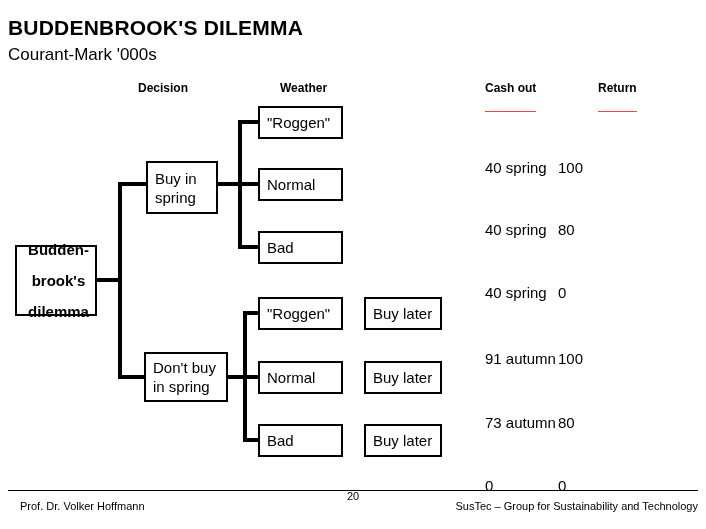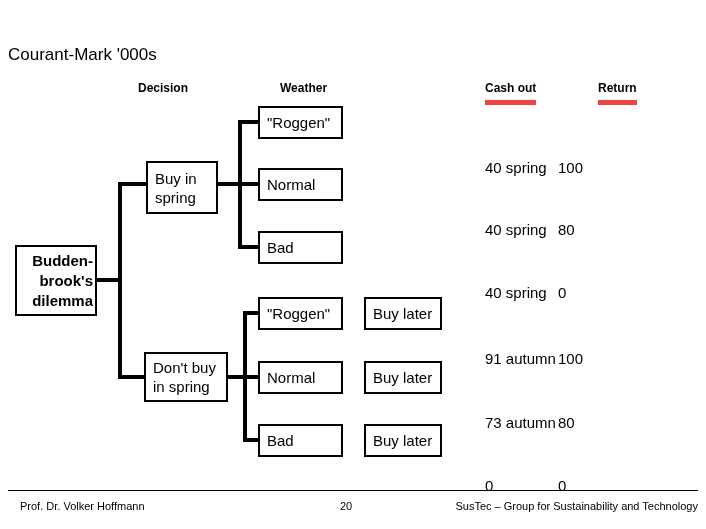--- a/index.html
+++ b/index.html
@@ -5,40 +5,41 @@
   * { margin:0; padding:0; box-sizing:border-box; }
   html,body { background:#ffffff; }
   #slide {
     position:relative; width:706px; height:529px; background:#ffffff;
     font-family:"Liberation Sans", sans-serif; color:#000; overflow:hidden;
   }
   .abs { position:absolute; }
   .title { font-size:21px; font-weight:bold; letter-spacing:0.2px; }
   .subtitle { font-size:17px; }
   .hdr { position:absolute; font-size:12px; font-weight:bold; }
-  .hdr.u { border-bottom:5px solid #ef4444; padding-bottom:5px; }
+  .hdr.u { border-bottom:1px solid #ef4444; padding-bottom:16px; }
   .box {
     position:absolute; border:2px solid #000; background:#fff;
     display:flex; align-items:center; font-size:15px; line-height:19px;
     padding-left:7px; padding-right:2px;
   }
   .root-box {
-    font-weight:bold; flex-direction:column; align-items:flex-end;
-    justify-content:center; line-height:20px;
+    font-weight:bold; flex-direction:column; align-items:center;
+    justify-content:center; line-height:20px;gap:11px;
   }
   .ln { position:absolute; background:#000; }
   .val { position:absolute; font-size:15px; white-space:nowrap;margin-top:45px; }
   .ret { width:80px; }
   .footer-text { position:absolute; font-size:11px; white-space:nowrap; }
 </style>
 </head>
 <body>
 
 <div id="slide">
 
+  <div class="abs title" style="left:8px; top:16px;">BUDDENBROOK'S DILEMMA</div>
   <div class="abs subtitle" style="left:8px; top:45px;">Courant-Mark '000s</div>
 
   <div class="hdr" style="left:138px; top:81px;">Decision</div>
   <div class="hdr" style="left:256px; top:81px;margin-left:24px;">Weather</div>
   <div class="hdr u" style="left:485px; top:81px;">Cash out</div>
   <div class="hdr u" style="left:598px; top:81px;">Return</div>
 
   <div class="ln" style="left:97px;  top:278px; width:25px; height:4px;"></div>
   <div class="ln" style="left:118px; top:182px; width:4px;  height:197px;"></div>
   <div class="ln" style="left:118px; top:182px; width:28px; height:4px;"></div>
@@ -108,16 +109,16 @@
 
   <div class="val ret" style="left:558px; top:114px;">100</div>
   <div class="val ret" style="left:558px; top:176px;">80</div>
   <div class="val ret" style="left:558px; top:239px;">0</div>
   <div class="val ret" style="left:558px; top:305px;">100</div>
   <div class="val ret" style="left:558px; top:369px;">80</div>
   <div class="val ret" style="left:558px; top:432px;">0</div>
 
   <div class="ln" style="left:8px; top:490px; width:690px; height:1px;"></div>
   <div class="footer-text" style="left:8px; top:500px;padding-left:12px;">Prof. Dr. Volker Hoffmann</div>
-  <div class="footer-text" style="left:340px; top:500px; width:26px; text-align:left;">20</div>
+  <div class="footer-text" style="left:340px; top:490px; width:26px; text-align:center;">20</div>
   <div class="footer-text" style="right:8px; top:500px;">SusTec – Group for Sustainability and Technology</div>
 
 </div>
 
 </body></html>

